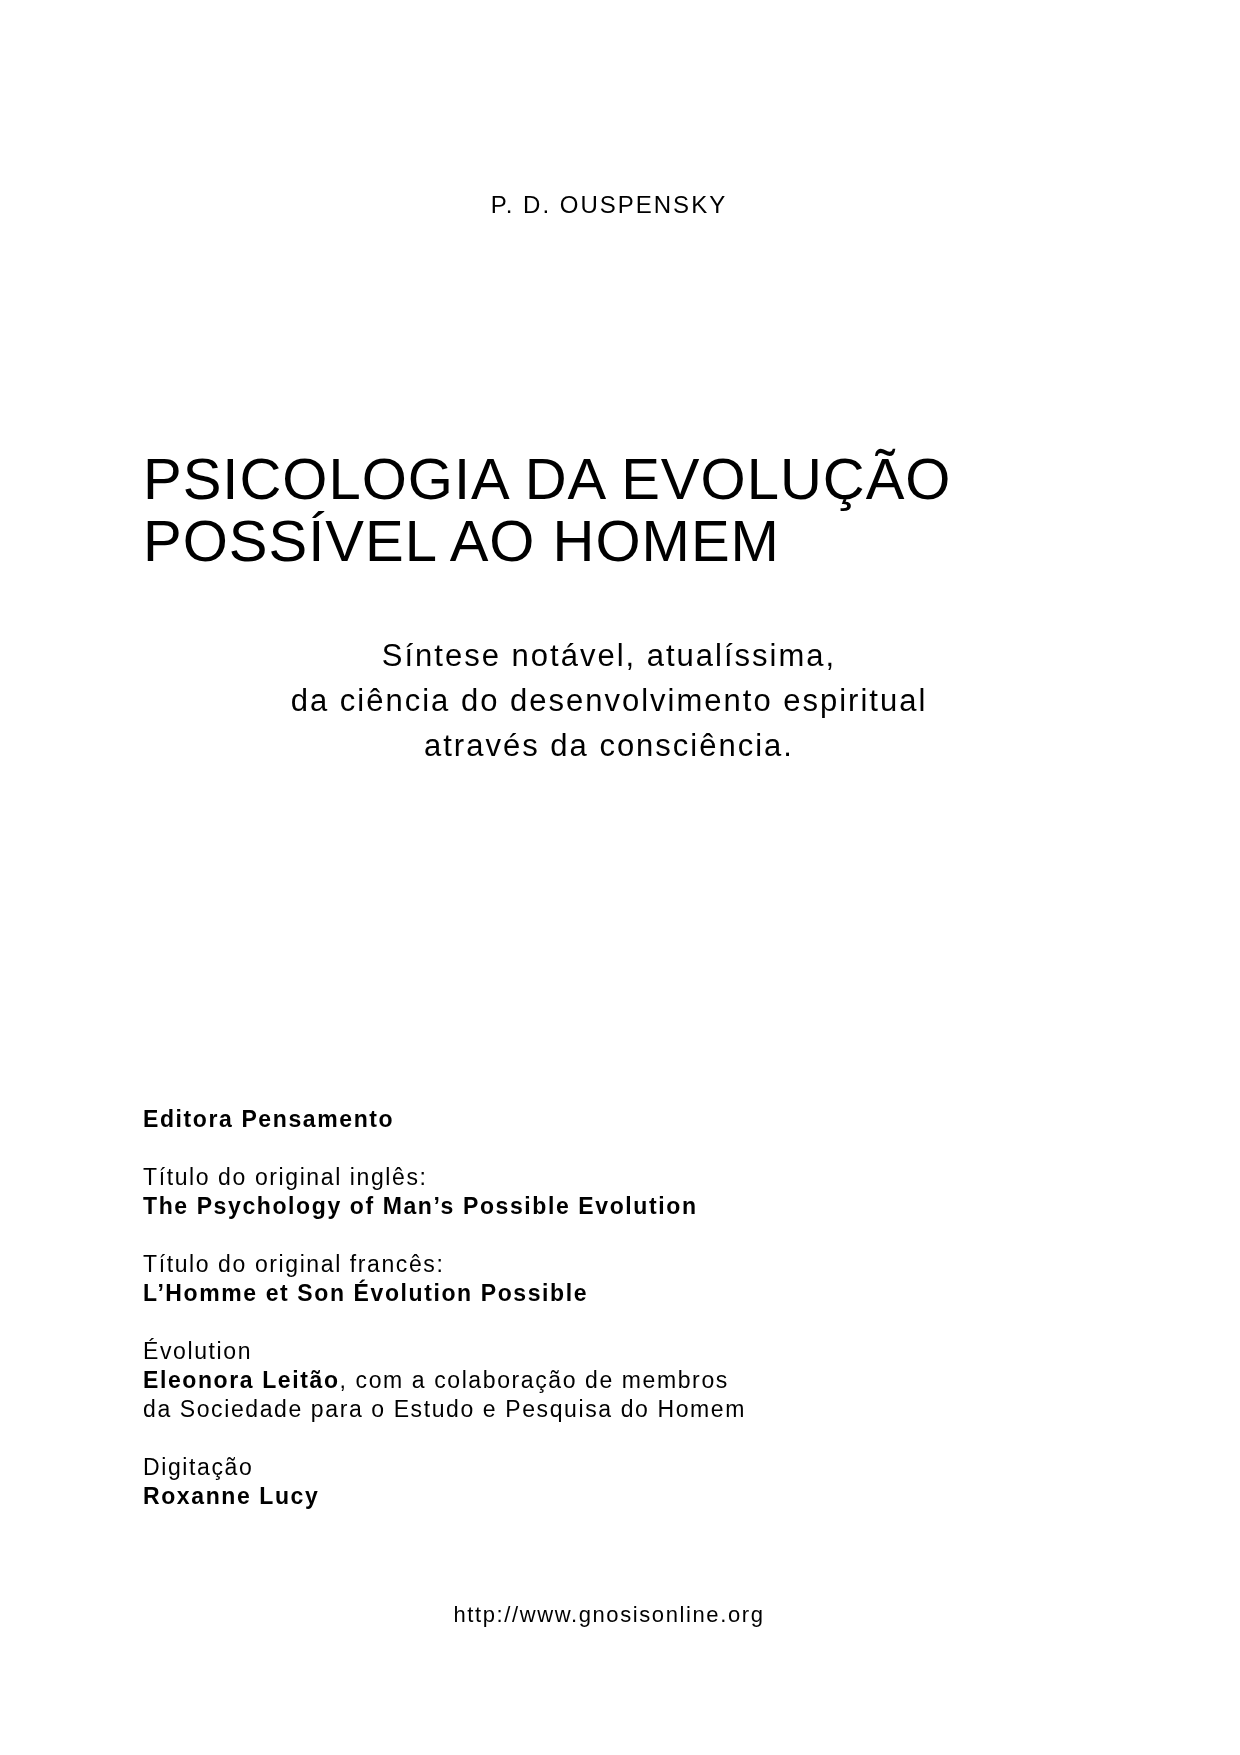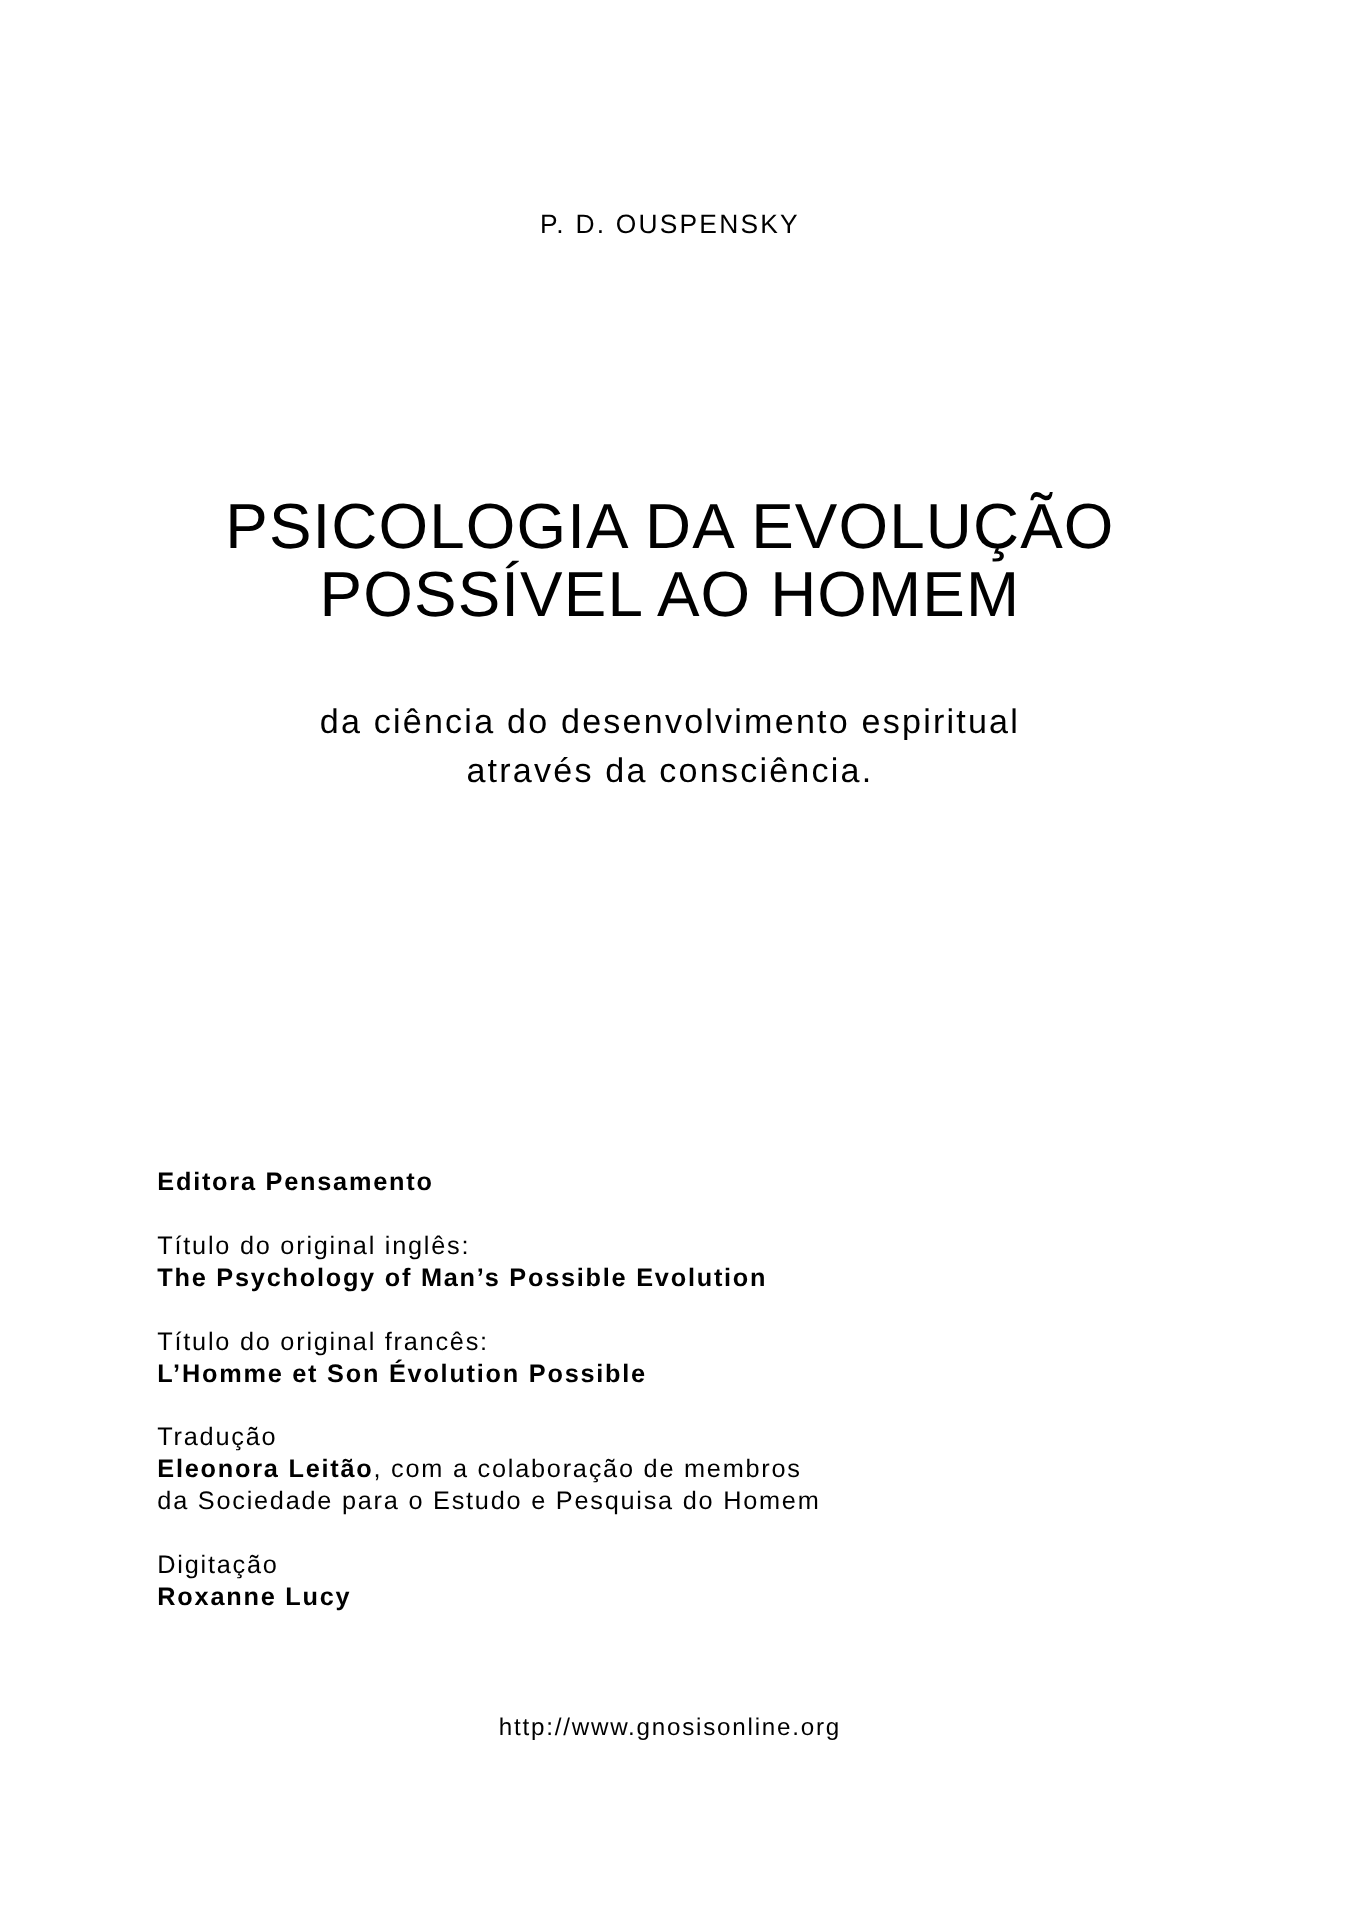--- a/index.html
+++ b/index.html
@@ -22,21 +22,20 @@
   }
   .author {
     text-align: center;
     font-size: 24px;
     line-height: 41px;
     letter-spacing: 2px;
     font-weight: 400;
   }
   .book-title {
     margin-top: 223px;
-    text-align: center;
     font-size: 58px;
     line-height: 62px;
     letter-spacing: 1px;
     font-weight: 400;
   }
   .subtitle {
     margin-top: 61px;
     text-align: center;
     font-size: 31px;
     line-height: 45px;
@@ -72,20 +71,21 @@
 <div class="page">
 
   <div class="author">P. D. OUSPENSKY</div>
 
   <div class="book-title">
     <div>PSICOLOGIA DA EVOLUÇÃO</div>
     <div>POSSÍVEL AO HOMEM</div>
   </div>
 
   <div class="subtitle">
+    <div>Síntese notável, atualíssima,</div>
     <div>da ciência do desenvolvimento espiritual</div>
     <div>através da consciência.</div>
   </div>
 
   <div class="credits">
 
     <p>
       <span class="bold">Editora Pensamento</span>
     </p>
 
@@ -93,21 +93,21 @@
       <span>Título do original inglês:</span><br>
       <span class="bold">The Psychology of Man’s Possible Evolution</span>
     </p>
 
     <p>
       <span>Título do original francês:</span><br>
       <span class="bold">L’Homme et Son Évolution Possible</span>
     </p>
 
     <p>
-      <span>Tradução</span><br>
+      <span>Évolution</span><br>
       <span class="bold">Eleonora Leitão</span><span>, com a colaboração de membros</span><br>
       <span>da Sociedade para o Estudo e Pesquisa do Homem</span><br>
     </p>
 
     <p>
       <span>Digitação</span><br>
       <span class="bold">Roxanne Lucy</span>
     </p>
 
   </div>

